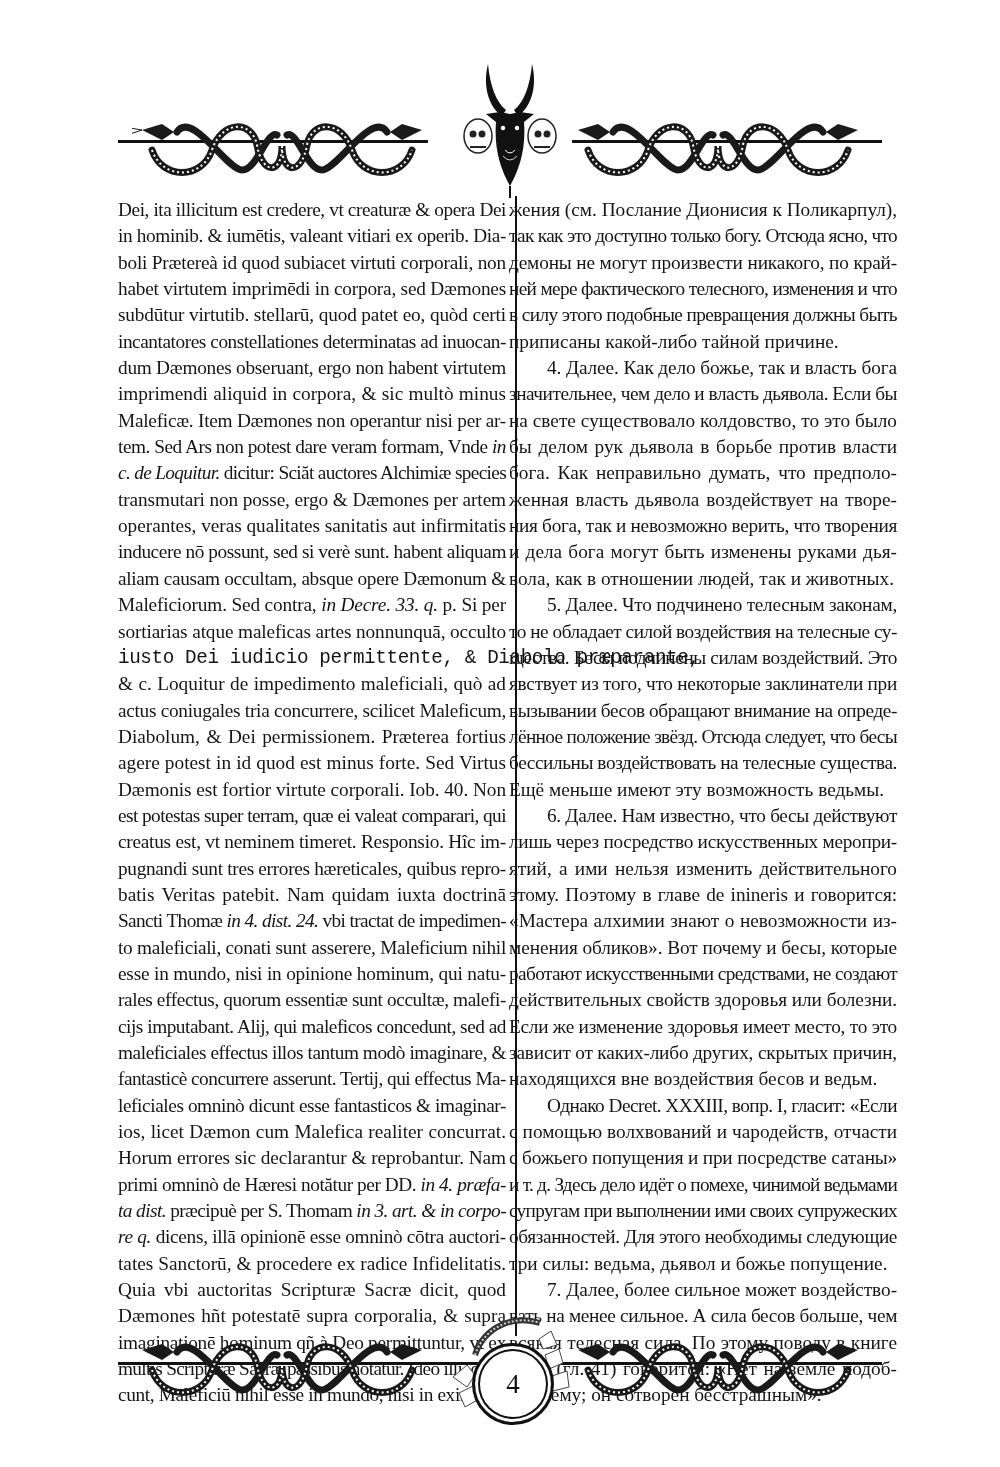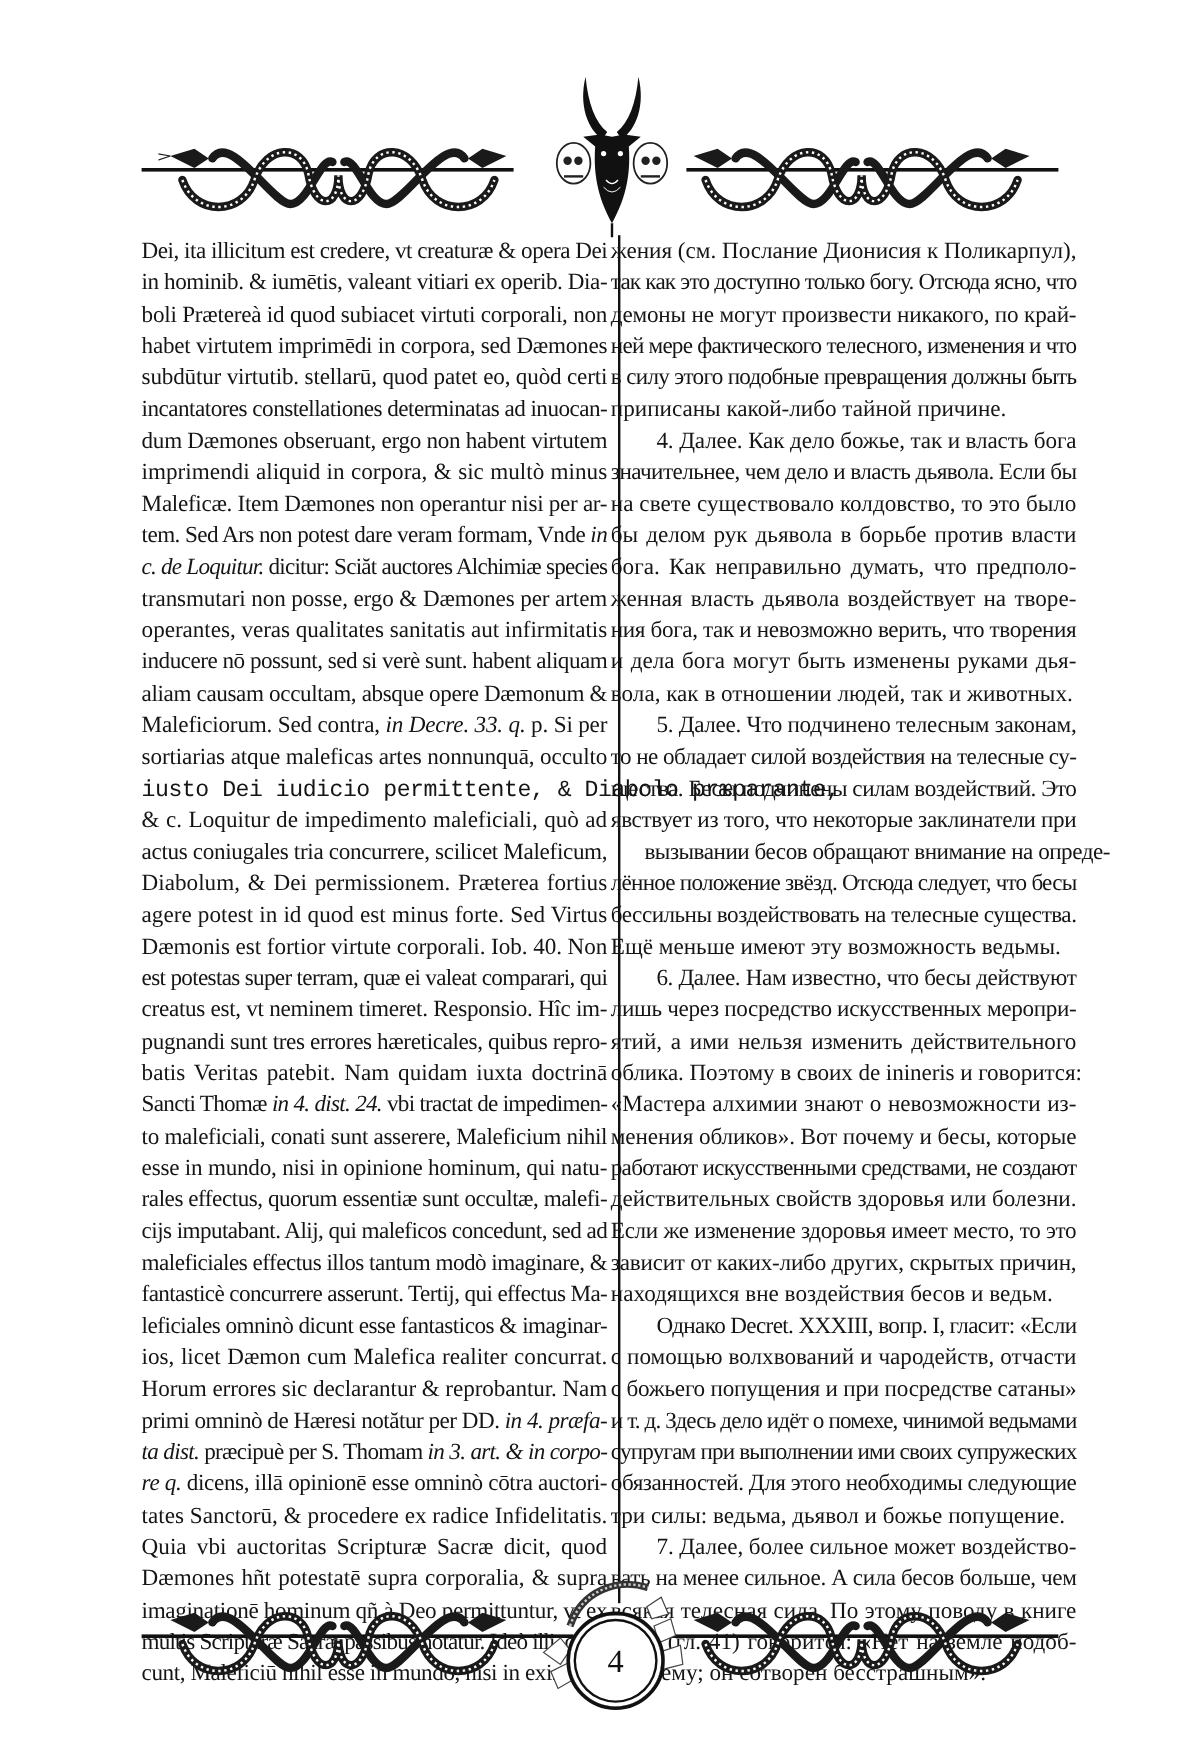--- a/index.html
+++ b/index.html
@@ -149,28 +149,28 @@
       <span class="line"><span>бы делом рук дьявола в борьбе против власти</span></span>
       <span class="line"><span>бога. Как неправильно думать, что предполо-</span></span>
       <span class="line"><span>женная власть дьявола воздействует на творе-</span></span>
       <span class="line" style="letter-spacing: -0.302px;"><span>ния бога, так и невозможно верить, что творения</span></span>
       <span class="line"><span>и дела бога могут быть изменены руками дья-</span></span>
       <span class="line last"><span>вола, как в отношении людей, так и животных.</span></span>
       <span class="line ind" style="letter-spacing: -0.248px;"><span>5. Далее. Что подчинено телесным законам,</span></span>
       <span class="line" style="letter-spacing: -0.469px;"><span>то не обладает силой воздействия на телесные су-</span></span>
       <span class="line" style="letter-spacing: -0.403px;"><span>щества. Бесы подчинены силам воздействий. Это</span></span>
       <span class="line" style="letter-spacing: -0.264px;"><span>явствует из того, что некоторые заклинатели при</span></span>
-      <span class="line" style="letter-spacing: -0.404px; margin-left: 28px;"><span>вызывании бесов обращают внимание на опреде-</span></span>
+      <span class="line" style="letter-spacing: -0.404px;"><span>вызывании бесов обращают внимание на опреде-</span></span>
       <span class="line" style="letter-spacing: -0.651px;"><span>лённое положение звёзд. Отсюда следует, что бесы</span></span>
       <span class="line" style="letter-spacing: -0.418px;"><span>бессильны воздействовать на телесные существа.</span></span>
       <span class="line last"><span>Ещё меньше имеют эту возможность ведьмы.</span></span>
       <span class="line ind" style="letter-spacing: -0.314px;"><span>6. Далее. Нам известно, что бесы действуют</span></span>
       <span class="line" style="letter-spacing: -0.277px;"><span>лишь через посредство искусственных меропри-</span></span>
       <span class="line"><span>ятий, а ими нельзя изменить действительного</span></span>
-      <span class="line" style="letter-spacing: -0.076px;"><span>облика. Поэтому в своих de inineris и говорится:</span></span>
+      <span class="line" style="letter-spacing: -0.076px;"><span>этому. Поэтому в главе de inineris и говорится:</span></span>
       <span class="line"><span>«Мастера алхимии знают о невозможности из-</span></span>
       <span class="line" style="letter-spacing: -0.064px;"><span>менения обликов». Вот почему и бесы, которые</span></span>
       <span class="line" style="letter-spacing: -0.622px;"><span>работают искусственными средствами, не создают</span></span>
       <span class="line" style="letter-spacing: -0.045px;"><span>действительных свойств здоровья или болезни.</span></span>
       <span class="line" style="letter-spacing: -0.246px;"><span>Если же изменение здоровья имеет место, то это</span></span>
       <span class="line" style="letter-spacing: -0.18px;"><span>зависит от каких-либо других, скрытых причин,</span></span>
       <span class="line last"><span>находящихся вне воздействия бесов и ведьм.</span></span>
       <span class="line ind" style="letter-spacing: -0.526px;"><span>Однако Decret. XXXIII, вопр. I, гласит: «Если</span></span>
       <span class="line"><span>с помощью волхвований и чародейств, отчасти</span></span>
       <span class="line" style="letter-spacing: -0.179px;"><span>с божьего попущения и при посредстве сатаны»</span></span>

